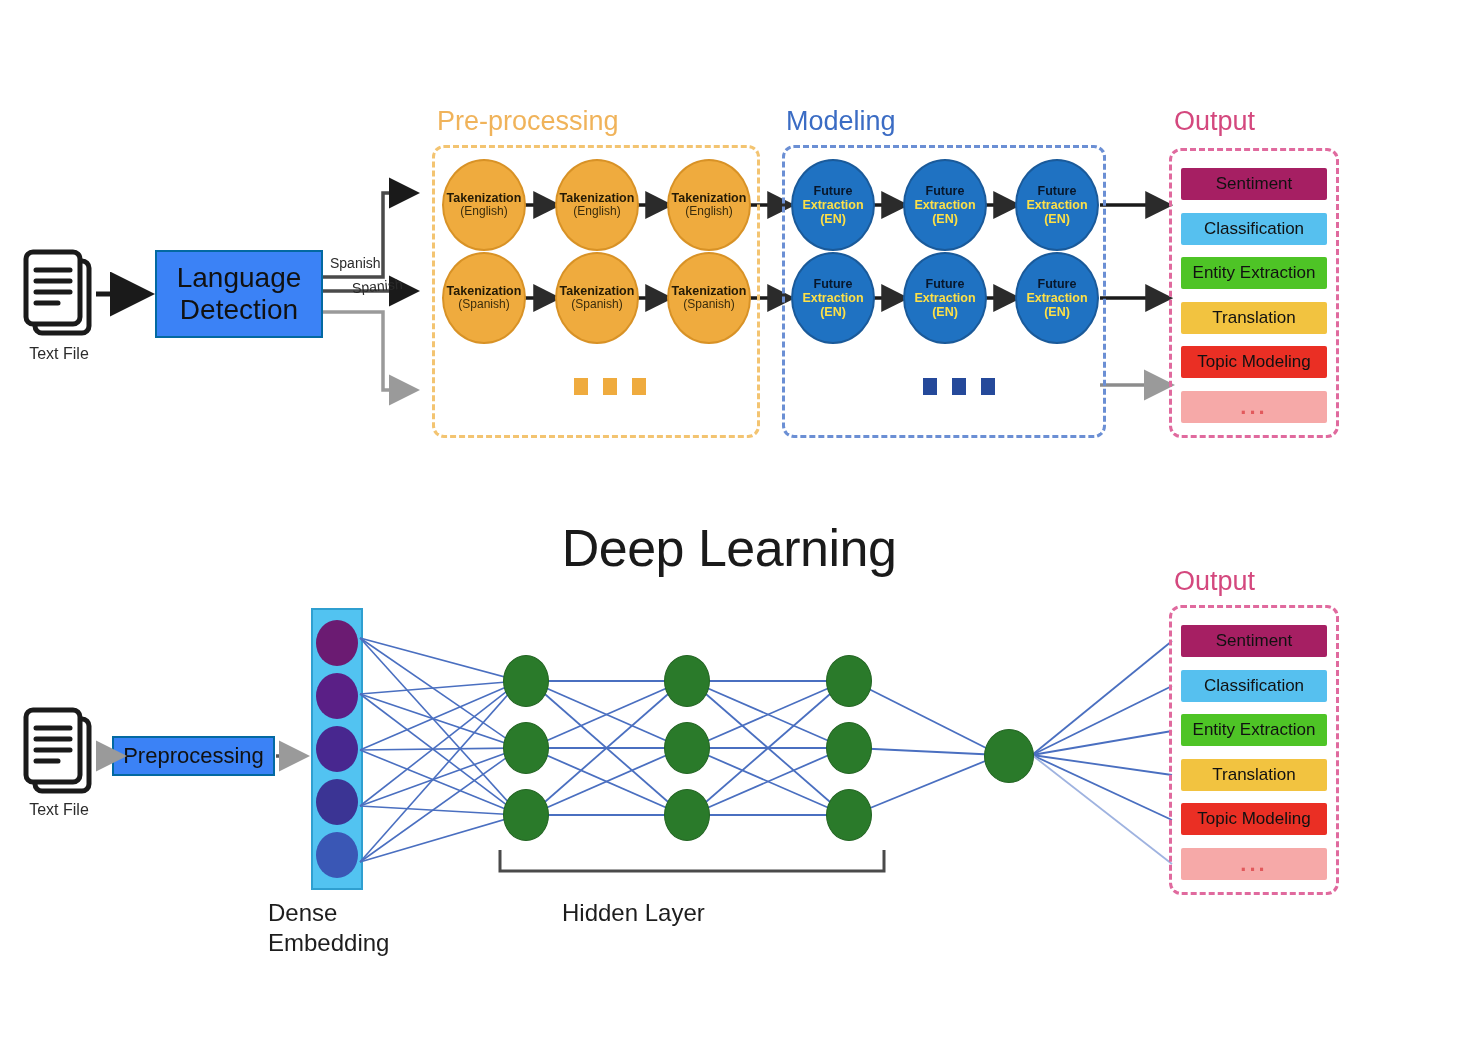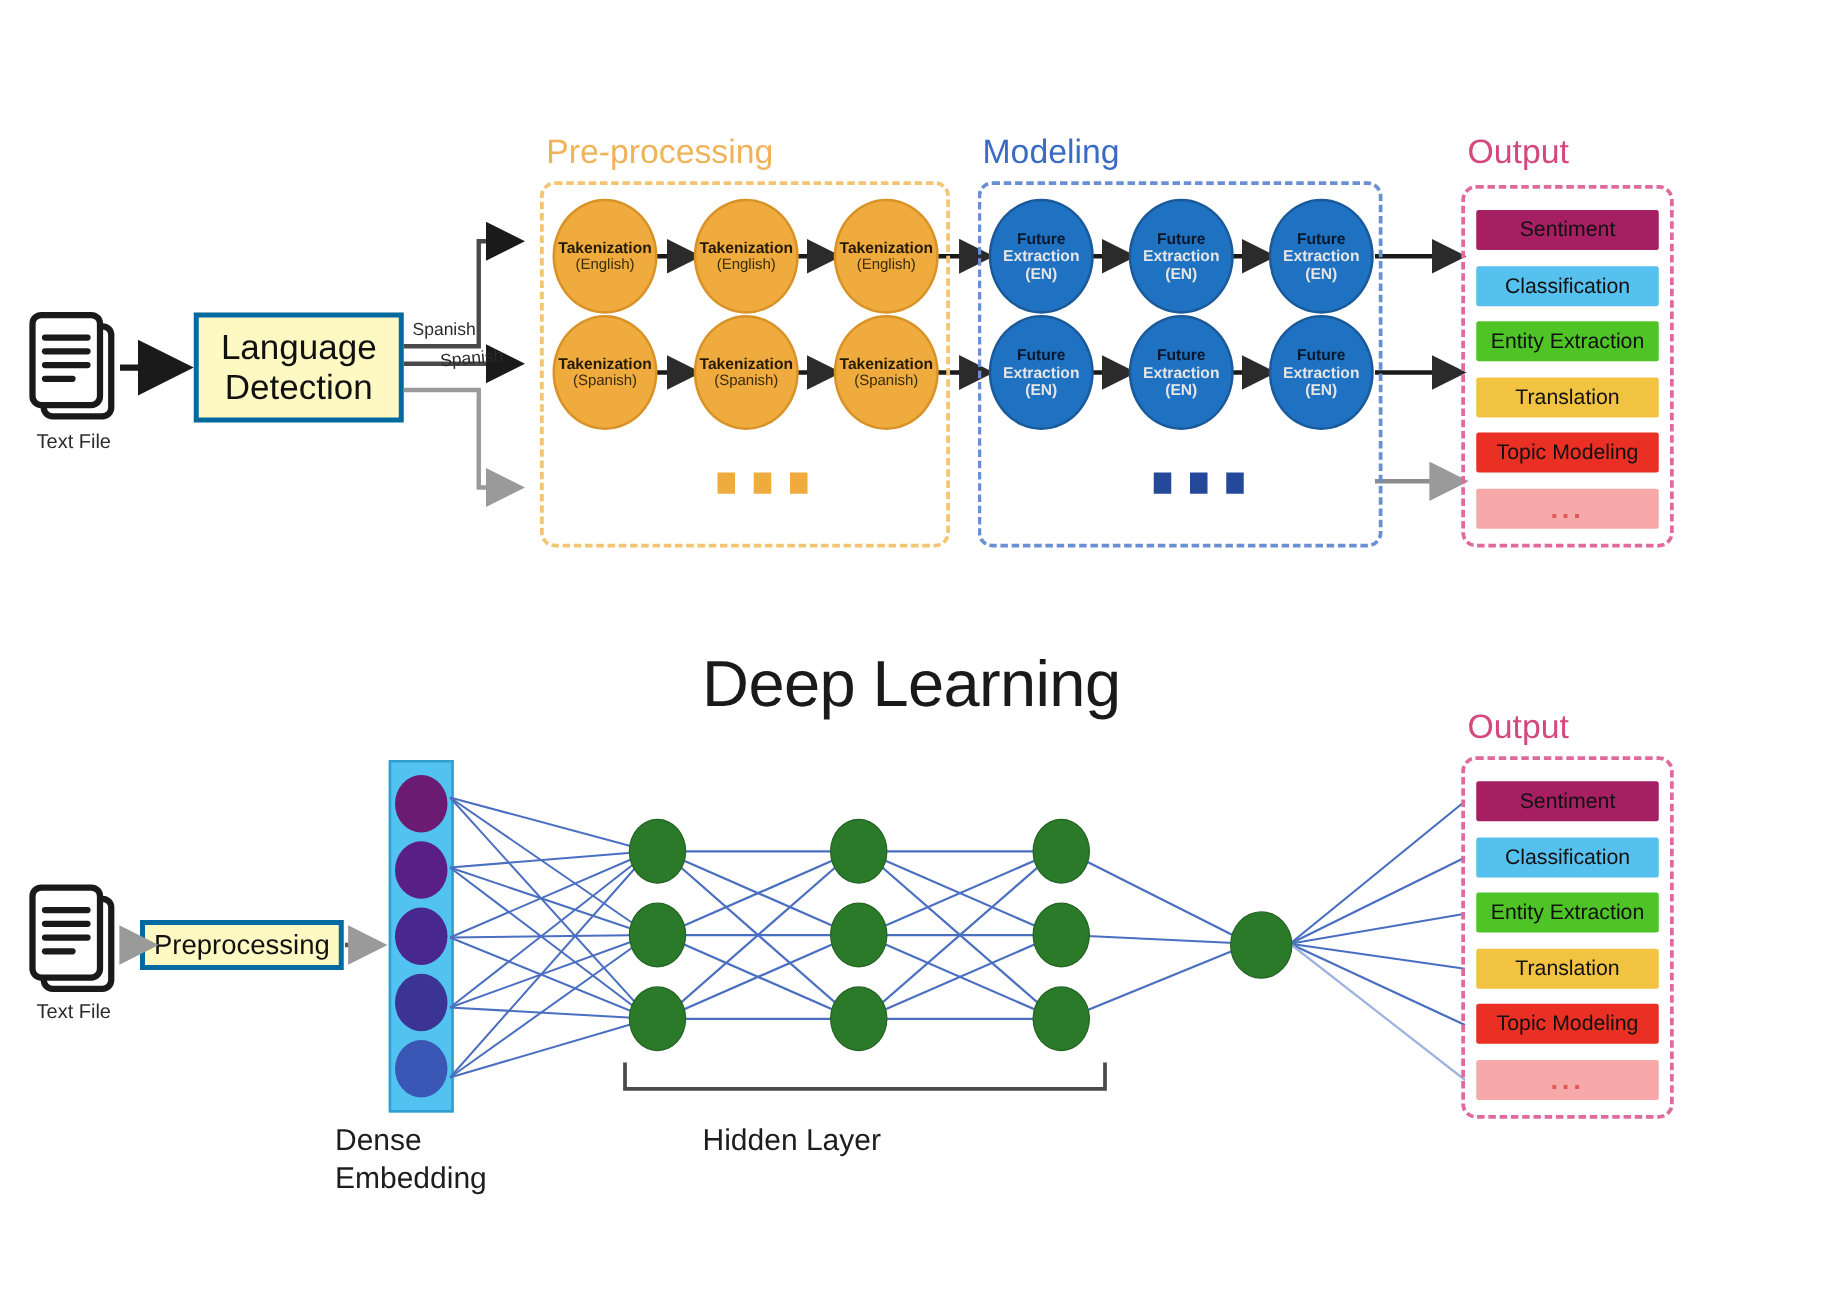--- a/index.html
+++ b/index.html
@@ -36,21 +36,21 @@
 
   
   .doc-icon { width: 74px; height: 92px; }
   .doc-caption {
     font-size: 16px; color: #2b2b2b; text-align: center;
     width: 110px; white-space: nowrap;
   }
 
   
   .green-box {
-    background: #fef9c3; border: 4px solid #0369a1;
+    background: #3b82f6; border: 2px solid #0369a1;
     display: flex; align-items: center; justify-content: center;
     text-align: center; color: #111; line-height: 1.15;
   }
   .lang-box { font-size: 28px; }
   .prep-box { font-size: 22px; }
 
   
   .ellipse {
     border-radius: 50%;
     display: flex; flex-direction: column;
@@ -61,21 +61,21 @@
     background: #efab3e; border: 2px solid #d89226;
     width: 84px; height: 92px;
   }
   .ell-blue {
     background: #1f72c2; border: 2px solid #1a5a9a;
     width: 84px; height: 92px; color: #0d1b2e;
   }
   .ell-line1 { font-size: 12.5px; font-weight: bold; color: #241a05; }
   .ell-line2 { font-size: 12px; color: #3a2c0c; }
   .ell-blue .ell-line1 { color: #08172b; font-weight: bold; font-size: 12.5px; }
-  .ell-blue .ell-line2 { color: #e5e5e5; font-weight: bold; font-size: 12.5px; }
+  .ell-blue .ell-line2 { color: #fde047; font-weight: bold; font-size: 12.5px; }
 
   
   .dots { display: flex; gap: 15px; }
   .dots i { display: block; width: 14px; height: 17px; background: #efab3e; }
   .dots.blue i { background: #25499a; }
 
   
   .chip {
     display: flex; align-items: center; justify-content: center;
     font-size: 17px; color: #111; white-space: nowrap;

